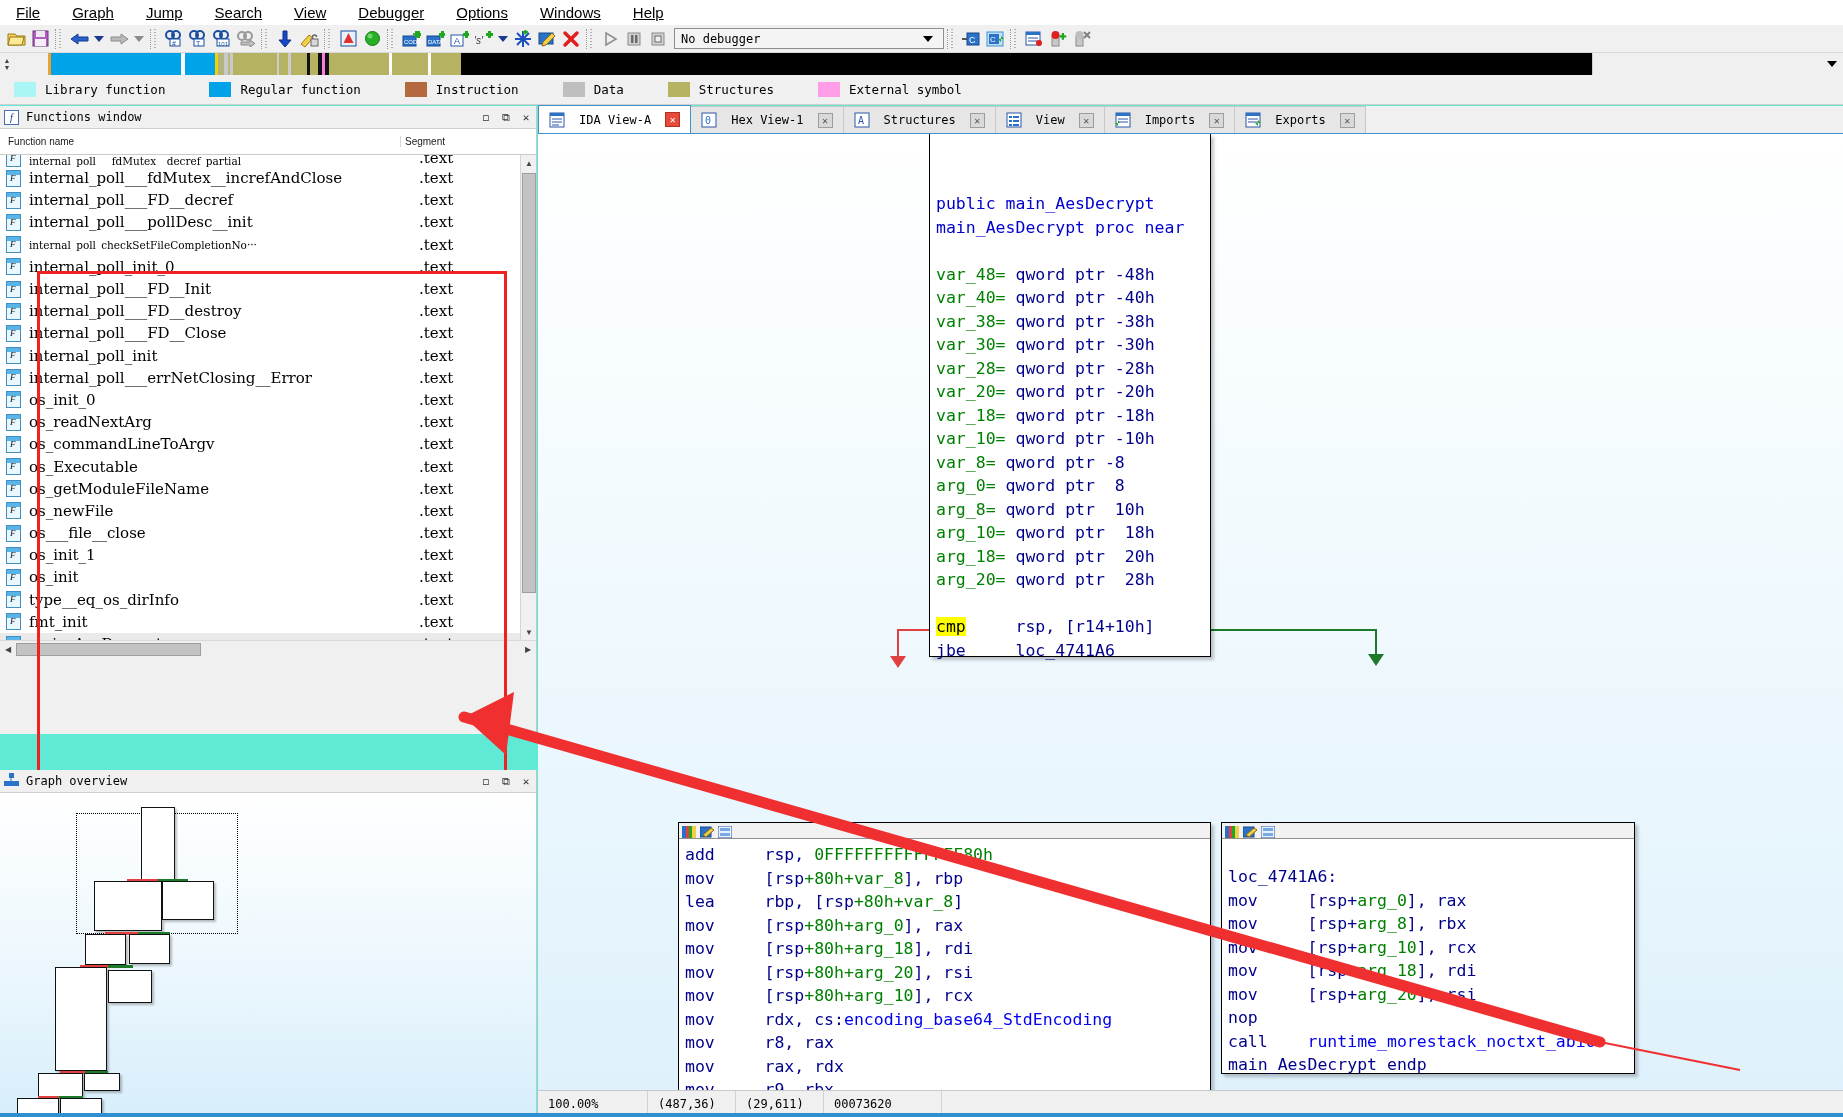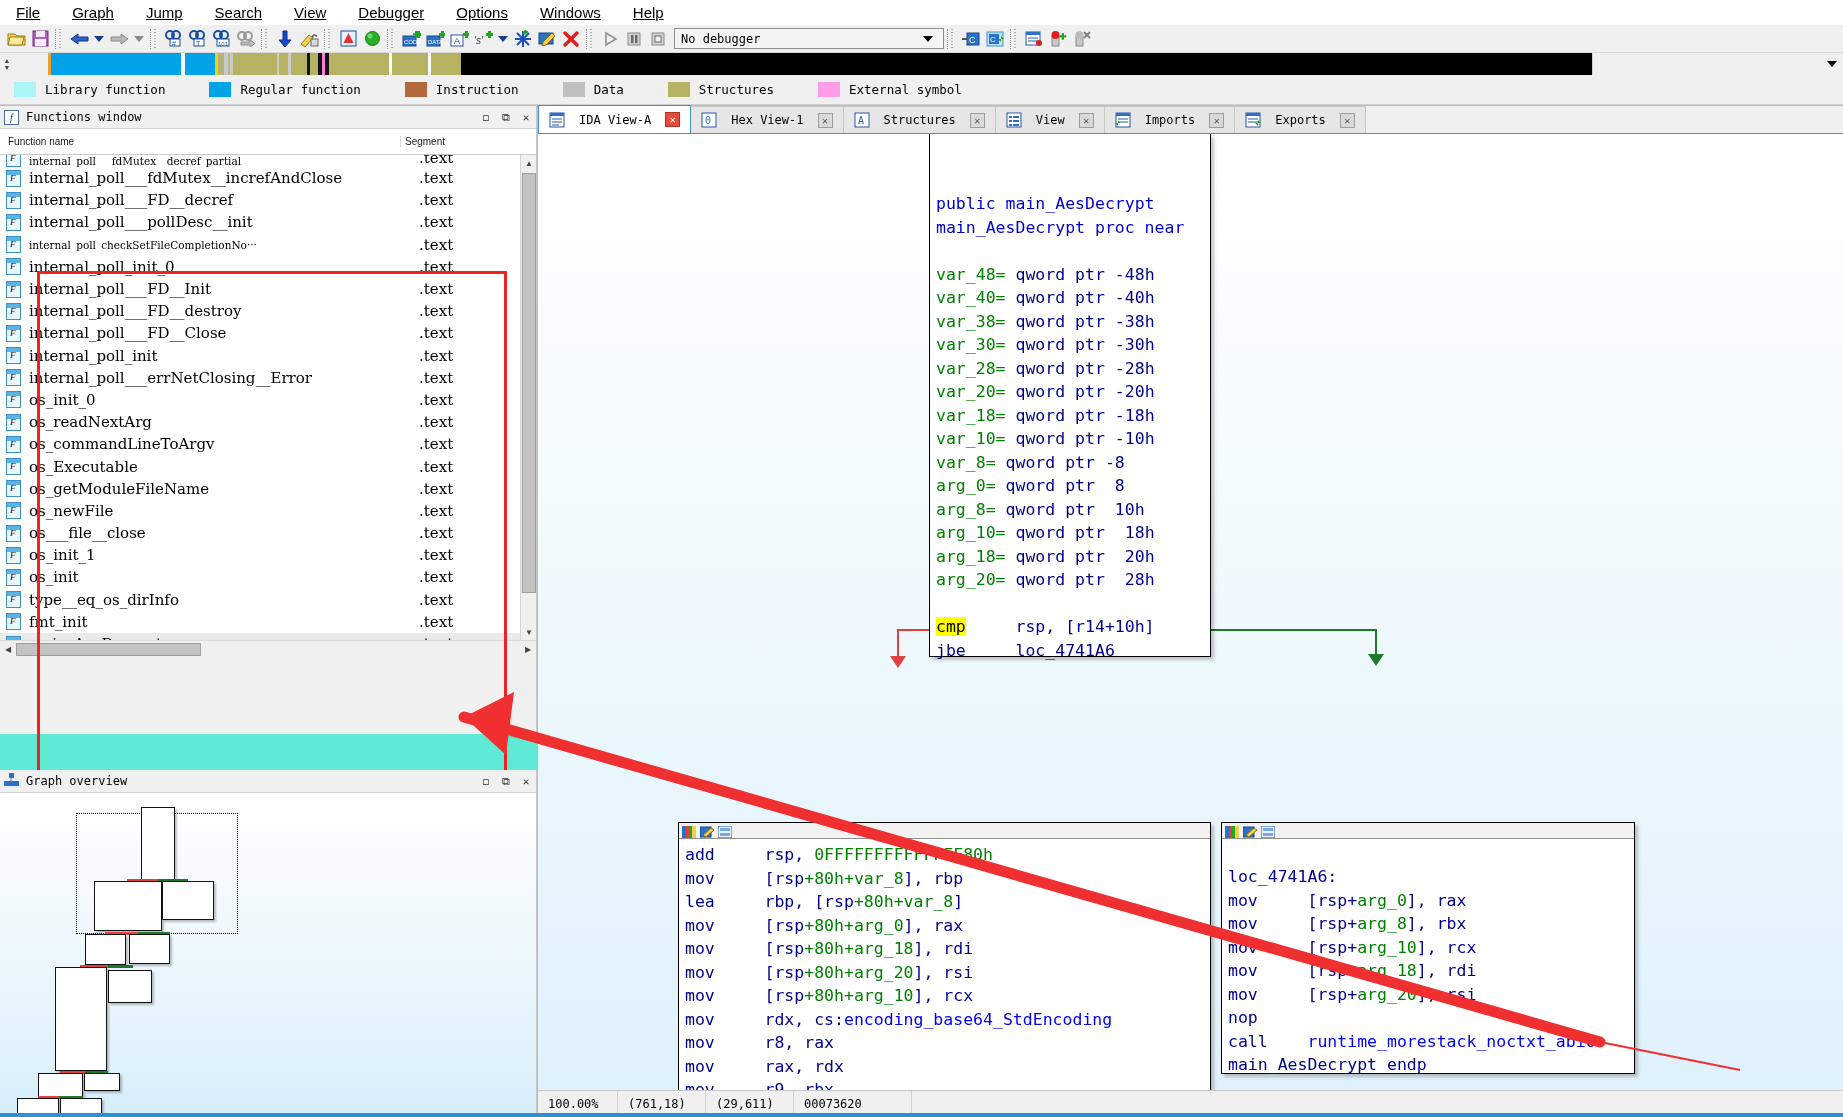--- a/index.html
+++ b/index.html
@@ -779,22 +779,22 @@
                 <rect x="0" y="0" width="14" height="12" fill="#e8f0fb" stroke="#2a56a8"></rect>
                 <rect x="2" y="2" width="10" height="3" fill="#7aa8e0"></rect>
                 <rect x="2" y="7" width="10" height="3" fill="#7aa8e0"></rect>
               </svg></span>
         </div>
         <div class="node-body" id="node-right" style="padding-top:26px;"><span class="asmline"><span class="mn">loc_4741A6:</span></span><span class="asmline"><span class="mn">mov </span>    [rsp+<span class="grn">arg_0</span>], rax</span><span class="asmline"><span class="mn">mov </span>    [rsp+<span class="grn">arg_8</span>], rbx</span><span class="asmline"><span class="mn">mov </span>    [rsp+<span class="grn">arg_10</span>], rcx</span><span class="asmline"><span class="mn">mov </span>    [rsp+<span class="grn">arg_18</span>], rdi</span><span class="asmline"><span class="mn">mov </span>    [rsp+<span class="grn">arg_20</span>], rsi</span><span class="asmline"><span class="mn">nop</span></span><span class="asmline"><span class="mn">call</span>    <span class="lnk">runtime_morestack_noctxt_abi0</span></span><span class="asmline"><span class="mn">main_AesDecrypt endp</span></span></div>
       </div>
     </div>
 
     <div class="statusbar">
-      <div class="cell" style="width:80px;justify-content:flex-start;">100.00%</div>
-      <div class="cell" style="width:88px;">(761,18)</div>
+      <div class="cell" style="width:110px;justify-content:flex-start;">100.00%</div>
+      <div class="cell" style="width:88px;">(487,36)</div>
       <div class="cell" style="width:88px;">(29,611)</div>
       <div class="cell" style="width:118px;">00073620</div>
     </div>
   </div>
 
   <svg class="bigarrow" width="1400" height="1020" style="left:440px;top:60px;">
     <defs>
       <marker id="arrowhead" markerWidth="6" markerHeight="6" refX="1" refY="3" orient="auto">
         <path d="M0,0 L6,3 L0,6 z" fill="#f03030"></path>
       </marker>

